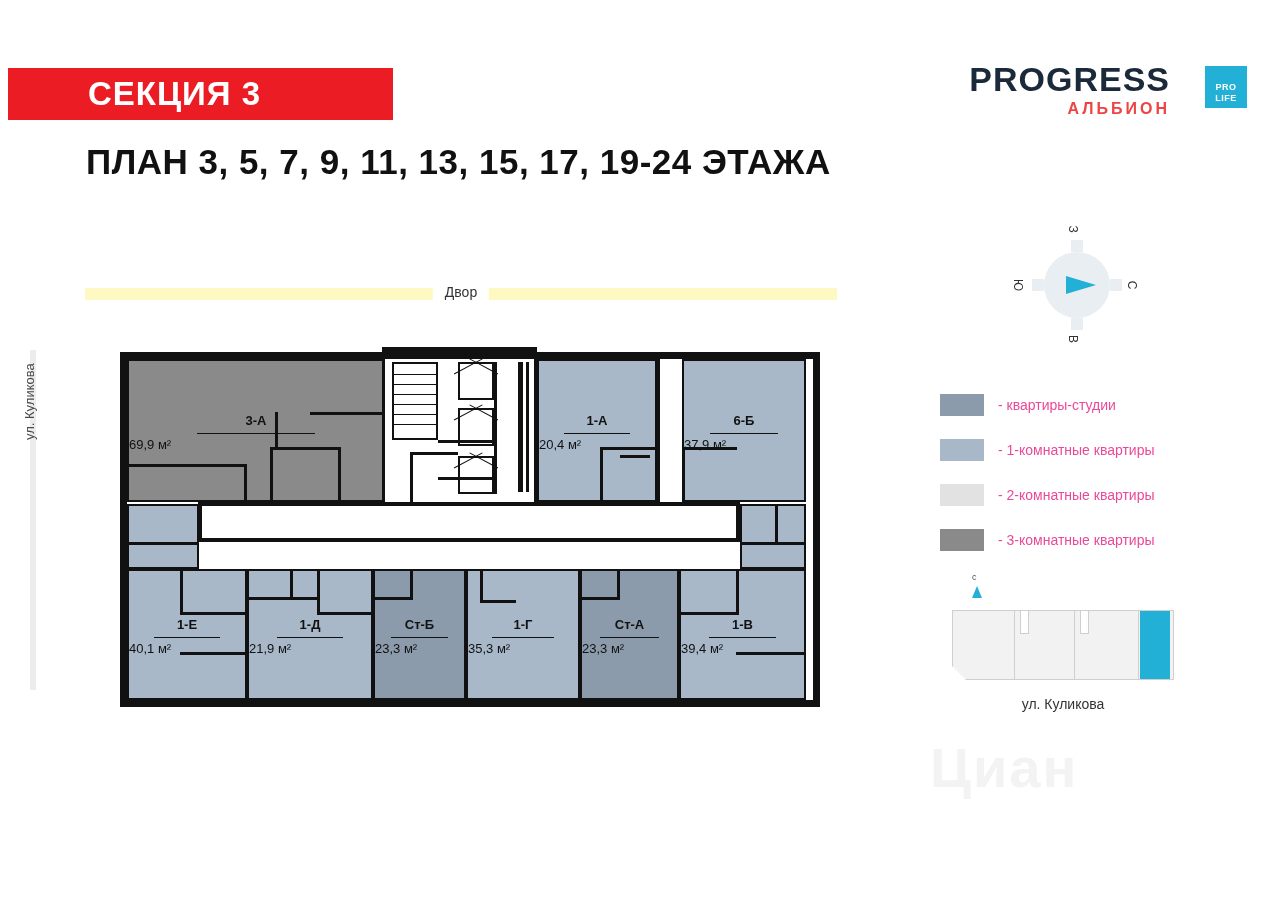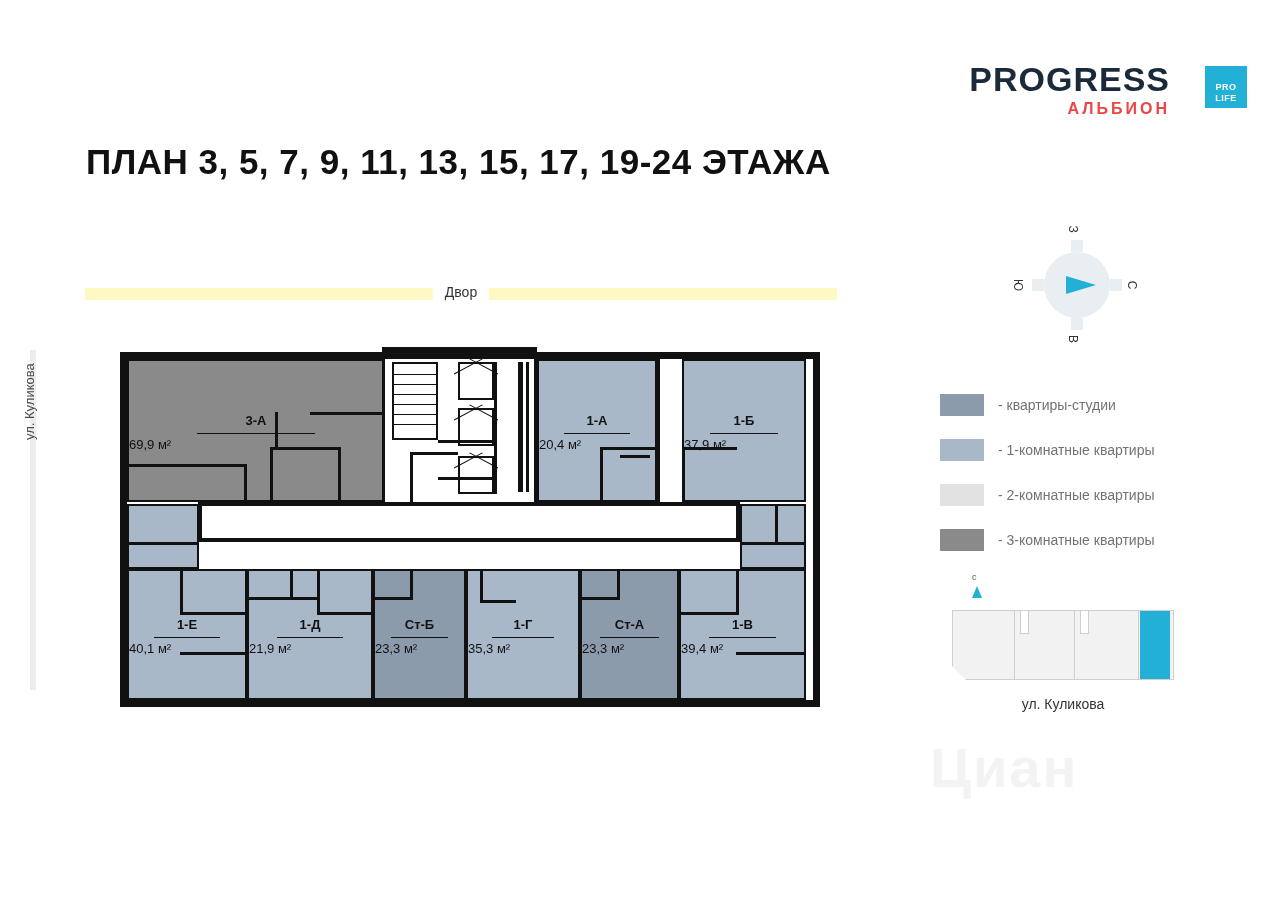--- a/index.html
+++ b/index.html
@@ -267,21 +267,21 @@
     height: 45px;
   }
   .legend-swatch {
     width: 44px;
     height: 22px;
     margin-right: 14px;
     flex: none;
   }
   .legend-text {
     font-size: 14px;
-    color: #737373;
+    color: #ec4899;
     white-space: nowrap;
   }
 
   
   .miniplan {
     position: absolute;
     left: 952px;
     top: 600px;
     width: 230px;
     height: 90px;
@@ -358,20 +358,23 @@
     color: #f3f3f3;
     letter-spacing: 2px;
     user-select: none;
   }
 </style>
 </head>
 <body>
 
 <div class="page">
 
+  <div class="section-badge">
+    <span>СЕКЦИЯ 3</span>
+  </div>
   <div class="plan-title">ПЛАН 3, 5, 7, 9, 11, 13, 15, 17, 19-24 ЭТАЖА</div>
 
   <div class="logo">
     <div class="logo-main">PROGRESS</div>
     <div class="logo-sub">АЛЬБИОН</div>
   </div>
   <div class="logo-tag">
     <div>PRO</div>
     <div>LIFE</div>
   </div>
@@ -430,21 +433,21 @@
     <div class="unit u-1k" style="left:417px; top:7px; width:120px; height:143px;">
       <div class="lbl" style="top:52px;">1-А</div>
       <div class="underline" style="left:25px; right:25px; top:72px;"></div>
       <div class="area" style="top:76px;">20,4 м²</div>
     </div>
     <div class="thinwall" style="left:480px; top:95px; width:3px; height:55px;"></div>
     <div class="thinwall" style="left:480px; top:95px; width:57px; height:3px;"></div>
     <div class="thinwall" style="left:500px; top:103px; width:30px; height:3px;"></div>
 
     <div class="unit u-1k" style="left:562px; top:7px; width:124px; height:143px;">
-      <div class="lbl" style="top:52px;">1-Б</div>
+      <div class="lbl" style="top:52px;">6-Б</div>
       <div class="underline" style="left:26px; right:26px; top:72px;"></div>
       <div class="area" style="top:76px;">37,9 м²</div>
     </div>
     <div class="thinwall" style="left:537px; top:7px; width:3px; height:143px;"></div>
     <div class="thinwall" style="left:562px; top:95px; width:3px; height:55px;"></div>
     <div class="thinwall" style="left:565px; top:95px; width:52px; height:3px;"></div>
 
     <div class="corridor" style="left:80px; top:152px; width:540px; height:36px;"></div>
     <div class="wall" style="left:80px; top:150px; width:540px; height:4px;"></div>
     <div class="wall" style="left:80px; top:186px; width:540px; height:4px;"></div>

